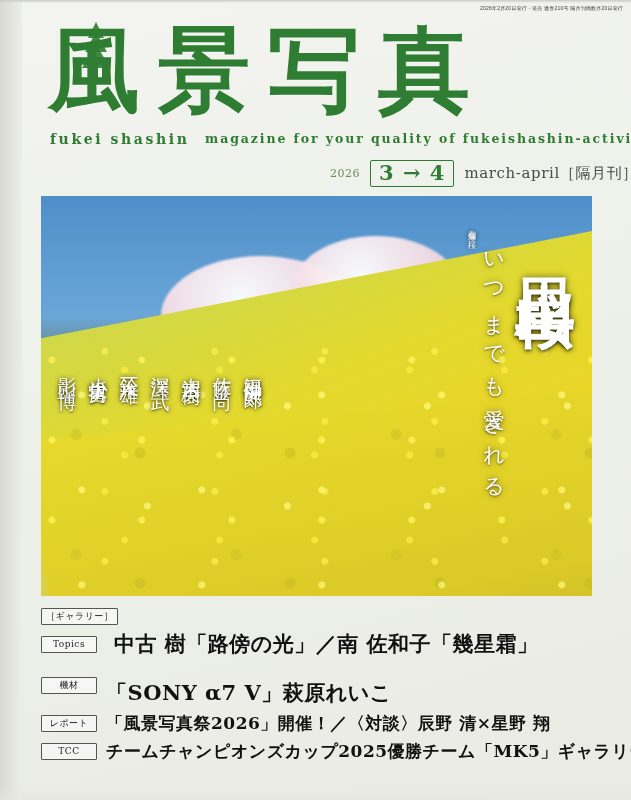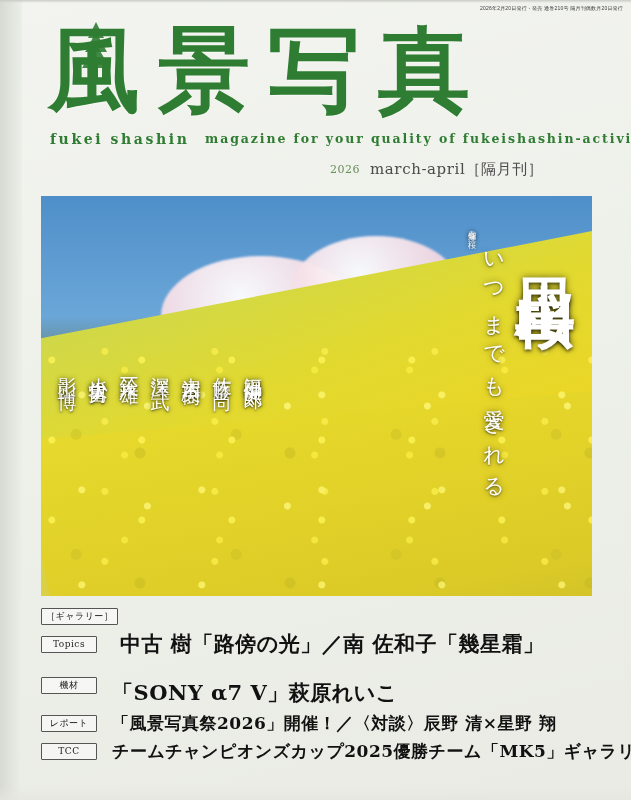--- a/index.html
+++ b/index.html
@@ -249,21 +249,21 @@
   
   .contents {
     position: absolute;
     left: 41px;
     top: 608px;
     width: 551px;
   }
   .content-row {
     display: flex;
     align-items: center;
-    gap: 15px;
+    gap: 9px;
     margin-bottom: 5px;
   }
   .tag {
     flex: 0 0 auto;
     border: 1px solid #555;
     border-radius: 1px;
     font-family: "DejaVu Serif", serif;
     font-size: 9px;
     line-height: 11px;
     padding: 2px 4px;
@@ -326,20 +326,21 @@
         <rect x="20" y="40" width="4" height="20"></rect>
       </g>
     </svg>
   </div>
 
   <div class="romaji">fukei shashin</div>
   <div class="tagline">magazine for your quality of fukeishashin-activity</div>
 
   <div class="issue-row">
     <span class="issue-year">2026</span>
+    <span class="issue-box">3 → 4</span>
     <span class="issue-en">march-april［隔月刊］</span>
   </div>
 
   <div class="photo">
     <div class="sky"></div>
     <div class="treeline"></div>
 
     <div class="blossom" style="left:120px; top:60px; width:200px; height:120px;"></div>
     <div class="blossom" style="left:250px; top:40px; width:170px; height:110px;"></div>
     <div class="blossom" style="left:330px; top:90px; width:150px; height:90px;"></div>

